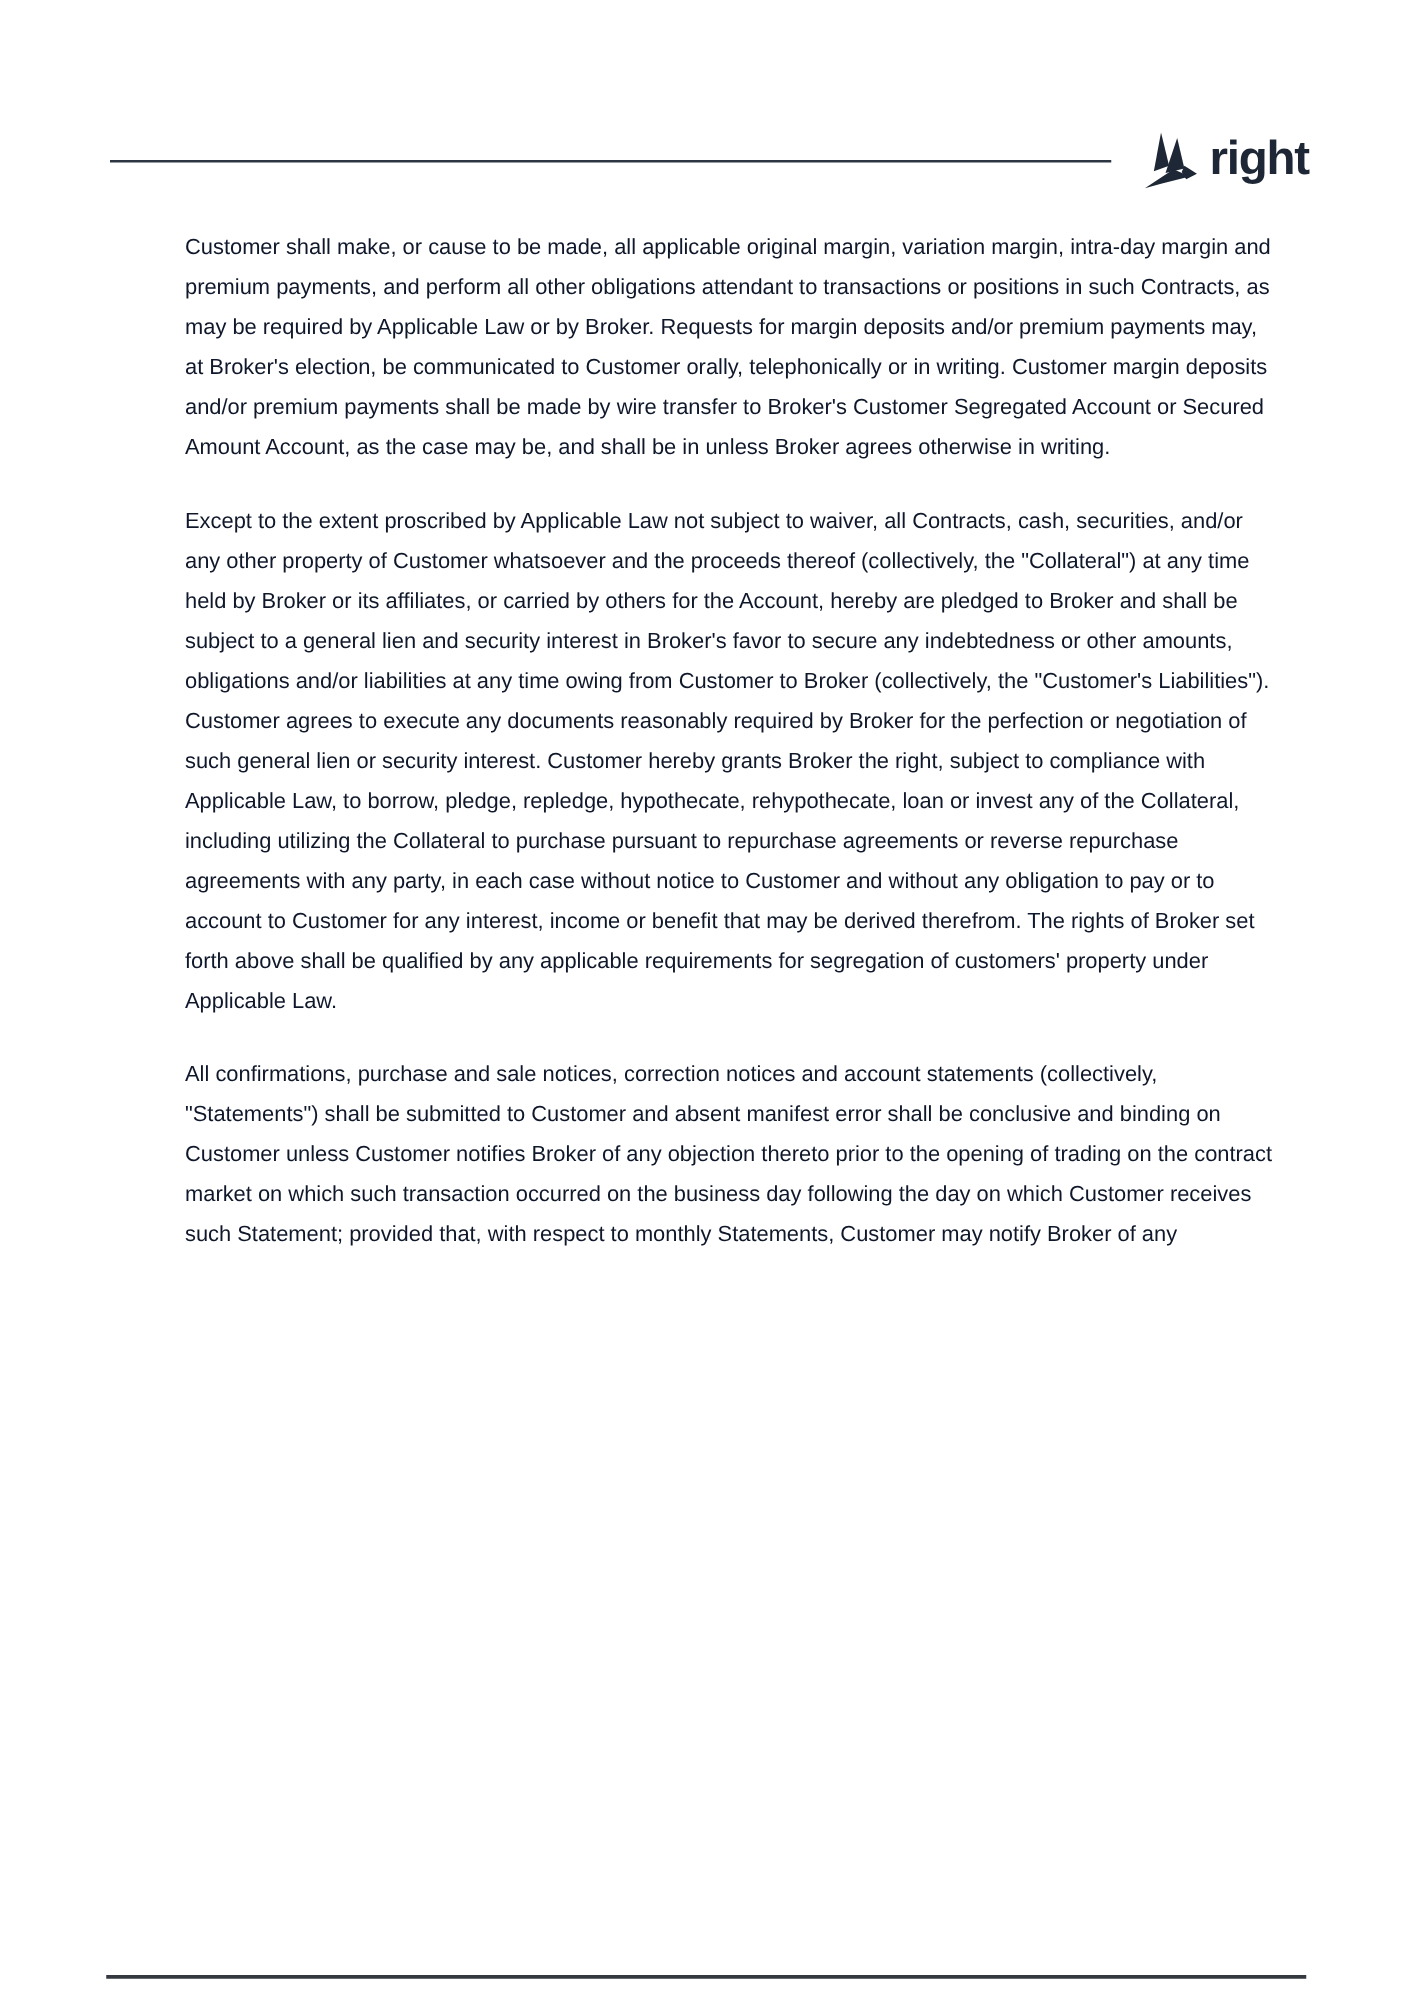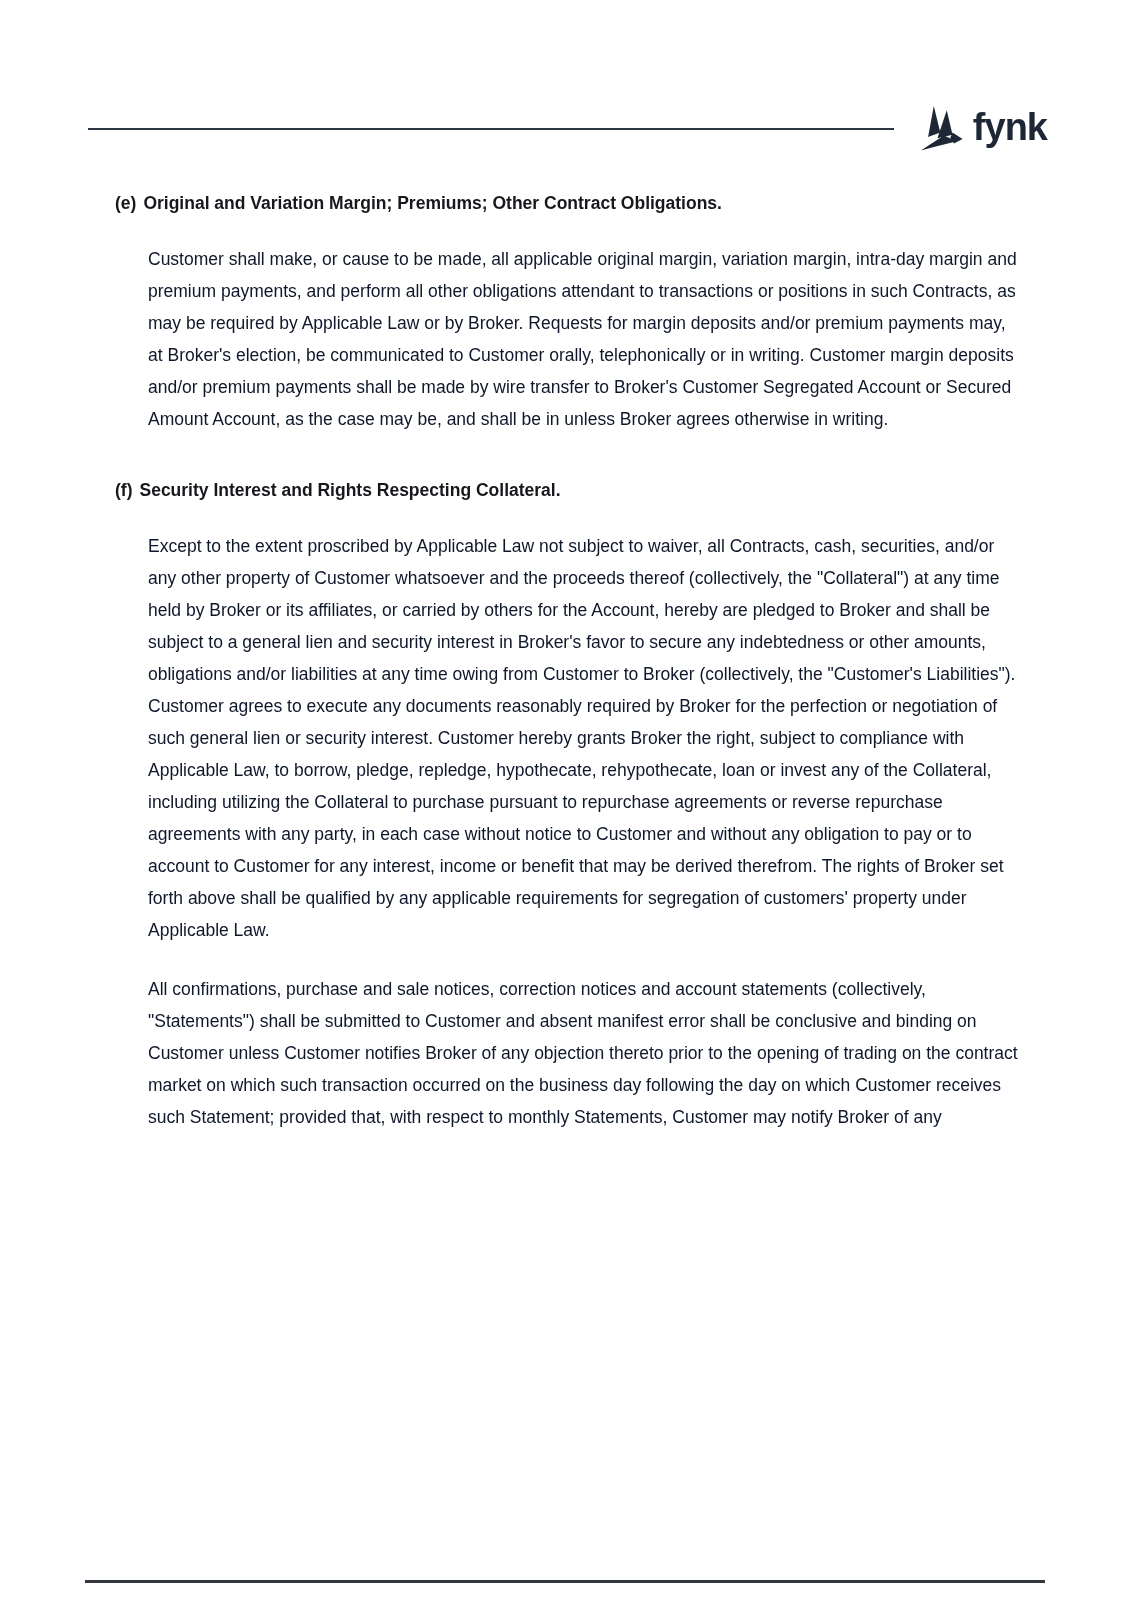--- a/index.html
+++ b/index.html
@@ -99,37 +99,31 @@
       <span>
         <svg width="46" height="50" viewBox="0 0 64 66" aria-hidden="true">
           <g fill="#1d2735">
             <polygon points="22,1 31,38 14,44"></polygon>
             <polygon points="40,7 48,41 27,46"></polygon>
             <polygon points="48,38 62,47 50,53 45,45"></polygon>
             <polygon points="4,63 36,42 54,50 22,58"></polygon>
           </g>
         </svg>
       </span>
-      <span class="logo-text">fynk</span>
+      <span class="logo-text">right</span>
     </div>
   </div>
 
   <div class="doc">
 
     <div class="section sec-e">
-      <div class="section-heading">
-        <span class="sec-label">(e)</span><span>Original and Variation Margin; Premiums; Other Contract Obligations.</span>
-      </div>
       <div class="section-body">Customer shall make, or cause to be made, all applicable original margin, variation margin, intra-day margin and premium payments, and perform all other obligations attendant to transactions or positions in such Contracts, as may be required by Applicable Law or by Broker. Requests for margin deposits and/or premium payments may, at Broker's election, be communicated to Customer orally, telephonically or in writing. Customer margin deposits and/or premium payments shall be made by wire transfer to Broker's Customer Segregated Account or Secured Amount Account, as the case may be, and shall be in unless Broker agrees otherwise in writing.</div>
     </div>
 
     <div class="section sec-f">
-      <div class="section-heading">
-        <span class="sec-label">(f)</span><span>Security Interest and Rights Respecting Collateral.</span>
-      </div>
       <div class="section-body">Except to the extent proscribed by Applicable Law not subject to waiver, all Contracts, cash, securities, and/or any other property of Customer whatsoever and the proceeds thereof (collectively, the "Collateral") at any time held by Broker or its affiliates, or carried by others for the Account, hereby are pledged to Broker and shall be subject to a general lien and security interest in Broker's favor to secure any indebtedness or other amounts, obligations and/or liabilities at any time owing from Customer to Broker (collectively, the "Customer's Liabilities"). Customer agrees to execute any documents reasonably required by Broker for the perfection or negotiation of such general lien or security interest. Customer hereby grants Broker the right, subject to compliance with Applicable Law, to borrow, pledge, repledge, hypothecate, rehypothecate, loan or invest any of the Collateral, including utilizing the Collateral to purchase pursuant to repurchase agreements or reverse repurchase agreements with any party, in each case without notice to Customer and without any obligation to pay or to account to Customer for any interest, income or benefit that may be derived therefrom. The rights of Broker set forth above shall be qualified by any applicable requirements for segregation of customers' property under Applicable Law.</div>
     </div>
 
     <div class="section sec-g">
       <div class="section-body">All confirmations, purchase and sale notices, correction notices and account statements (collectively, "Statements") shall be submitted to Customer and absent manifest error shall be conclusive and binding on Customer unless Customer notifies Broker of any objection thereto prior to the opening of trading on the contract market on which such transaction occurred on the business day following the day on which Customer receives such Statement; provided that, with respect to monthly Statements, Customer may notify Broker of any</div>
     </div>
 
   </div>
 
   <div class="footer">

